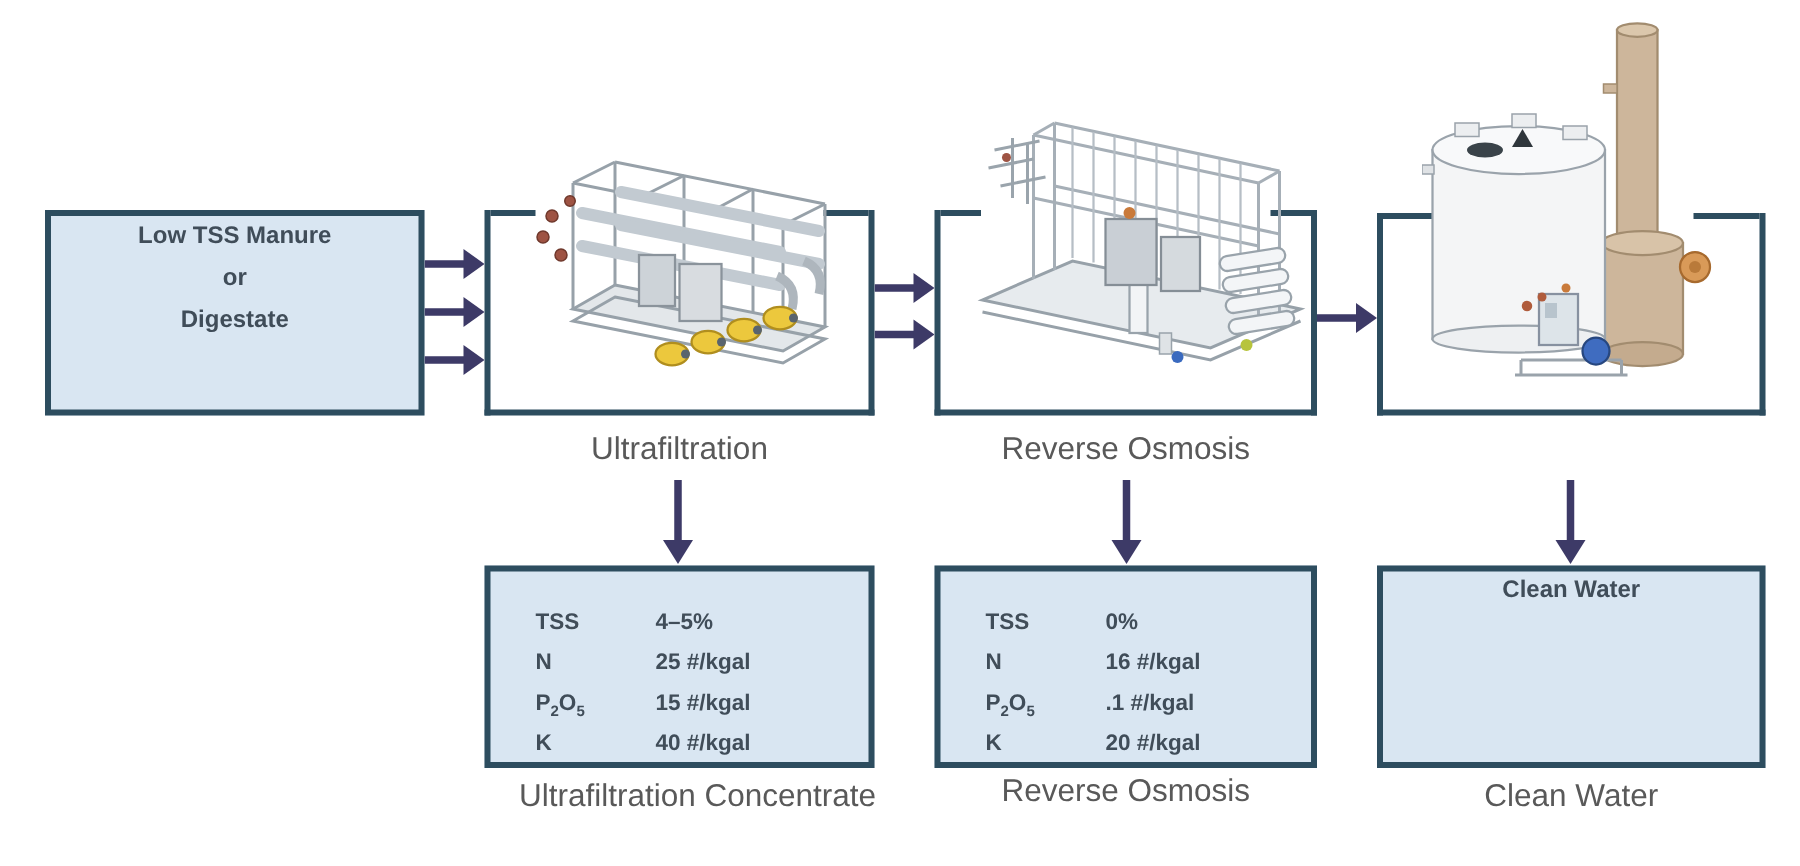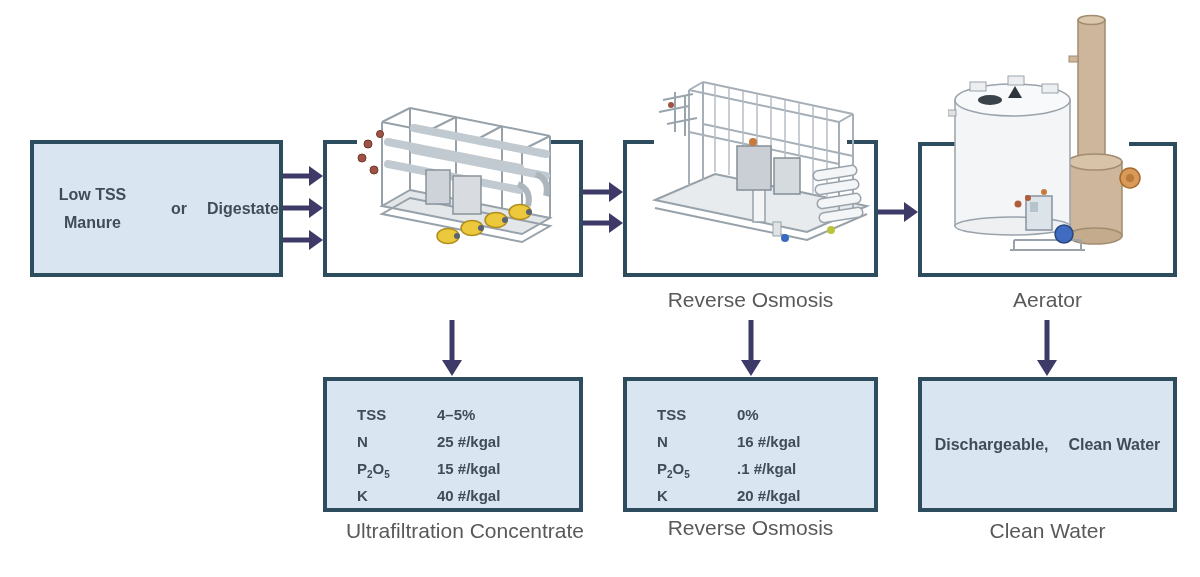--- a/index.html
+++ b/index.html
@@ -21,25 +21,23 @@
   .stub {
     position: absolute;
     top: 0;
     height: 4px;
     background: var(--box-border, #2d4d5f);
   }
   .stub.left { left: 0; }
   .stub.right { right: 0; }
   .center-text {
     display: flex;
-    flex-direction: row;
+    flex-direction: column;
     align-items: center;
-    justify-content: center;
     text-align: center;
-    gap: 20px;
   }
   .box-text {
     color: var(--box-text, #404d59);
     font-weight: bold;
     font-size: 16px;
     line-height: 28px;
   }
   .caption {
     position: absolute;
     color: var(--caption-text, #595959);
@@ -243,22 +241,22 @@
         <path d="M133,228 L133,238"></path>
     </g>
     <rect x="78" y="184" width="26" height="34" fill="#dde4e9" stroke="#8791a0" stroke-width="1.5"></rect>
     <rect x="82" y="190" width="8" height="10" fill="#b8c4cd"></rect>
     <circle cx="116" cy="222" r="9" fill="#3f6cc0" stroke="#27477f" stroke-width="1.5"></circle>
     <circle cx="70" cy="192" r="3.5" fill="#b05c3c"></circle>
     <circle cx="80" cy="186" r="3" fill="#b05c3c"></circle>
     <circle cx="96" cy="180" r="3" fill="#c97a3a"></circle>
   </svg>
 
+  <div class="caption" style="left:323px; top:286px; width:260px;">Ultrafiltration</div>
   <div class="caption" style="left:623px; top:286px; width:255px;">Reverse Osmosis</div>
-  <div class="caption" style="left:918px; top:286px; width:259px;">Aerator</div>
 
   <svg class="arrow-svg" style="left:441px; top:320px;" width="22" height="56">
     <rect x="8.5" y="0" width="5" height="42"></rect>
       <polygon points="1,40 21,40 11,56"></polygon>
   </svg>
   <svg class="arrow-svg" style="left:740px; top:320px;" width="22" height="56">
     <rect x="8.5" y="0" width="5" height="42"></rect>
       <polygon points="1,40 21,40 11,56"></polygon>
   </svg>
   <svg class="arrow-svg" style="left:1036px; top:320px;" width="22" height="56">
@@ -302,21 +300,20 @@
         <span class="val">.1 #/kgal</span>
       </div>
       <div class="row">
         <span class="param chem">K</span>
         <span class="val">20 #/kgal</span>
       </div>
     </div>
   </div>
 
   <div class="box filled center-text" style="left:918px; top:377px; width:259px; height:135px;">
-    <div class="box-text" style="line-height:25px;">Dischargeable,</div>
     <div class="box-text" style="line-height:25px;">Clean Water</div>
   </div>
 
   <div class="caption" style="left:304px; top:517px; width:322px;">Ultrafiltration Concentrate</div>
   <div class="caption" style="left:623px; top:514px; width:255px;">
     <span style="display:block;">Reverse Osmosis</span>
   </div>
   <div class="caption" style="left:918px; top:517px; width:259px;">Clean Water</div>
 
 </div>

